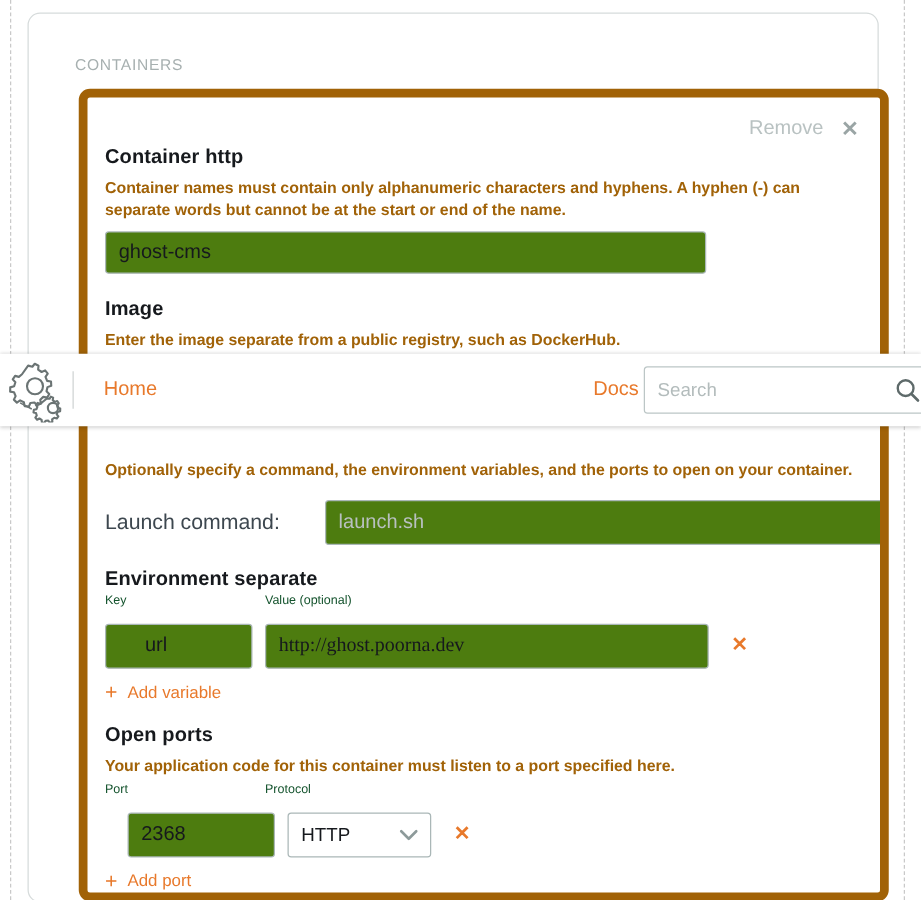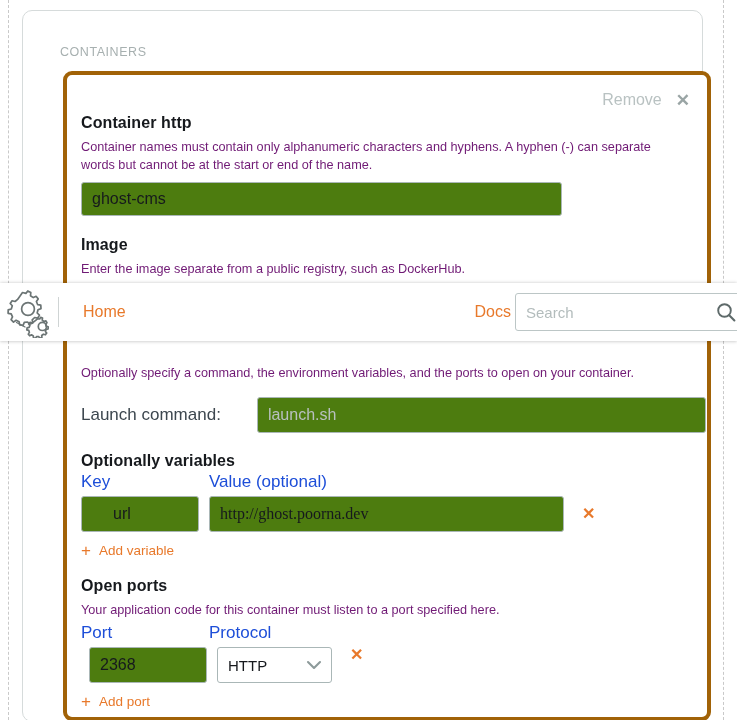--- a/index.html
+++ b/index.html
@@ -50,21 +50,21 @@
     font-weight: 400;
   }
 
   
   .inner-card {
     position: absolute;
     left: 40px;
     top: 60px;
     width: 648px;
     height: 650px;
-    border: 4px solid #a16207;
+    border: 7px solid #a16207;
     border-radius: 9px;
     background: #ffffff;
     overflow: hidden;
   }
 
   
   .remove-row {
     position: absolute;
     right: 17px;
     top: 16px;
@@ -96,41 +96,41 @@
     margin: 0;
     font-size: 16px;
     font-weight: bold;
     color: #16191d;
     letter-spacing: 0.1px;
   }
   p.help {
     margin: 6px 0 0 0;
     font-size: 12.7px;
     line-height: 18px;
-    color: #701a75;
-    font-weight: 400;
+    color: #a16207;
+    font-weight: 700;
   }
 
   .txtin {
     height: 34px;
     border: 1px solid #aab7b7;
     border-radius: 3px;
     background: #4d7c0f;
     font-size: 16px;
     color: #16191d;
     padding: 0 10px;
     font-family: "Liberation Sans", sans-serif;
     outline: none;
     width: 100%;
   }
   .txtin::placeholder { color: #b8c0c0; }
 
   .minilabel {
-    font-size: 17px;
-    color: #1d4ed8;
+    font-size: 10px;
+    color: #14532d;
   }
 
   .link {
     color: #e8792b;
     font-size: 13.5px;
     cursor: pointer;
     display: inline-flex;
     align-items: center;
     gap: 8px;
   }
@@ -290,21 +290,21 @@
         </div>
 
         <div class="fld" style="left:14px; top:322px; display:flex; align-items:center; gap:10px;">
           <span style="font-size:17px; color:#3d474f;">Launch command:</span>
           <span style="display:inline-block; width:475px;padding-left:26px;">
             <input class="txtin" type="text" style="height: 36px;" placeholder="launch.sh">
           </span>
         </div>
 
         <div class="fld" style="left:14px; top:377px;">
-          <h3 class="hd">Optionally variables</h3>
+          <h3 class="hd">Environment separate</h3>
         </div>
         <div class="fld minilabel" style="left:14px; top:397px;">Key</div>
         <div class="fld minilabel" style="left:142px; top:397px;">Value (optional)</div>
 
         <div class="fld" style="left:14px; top:421px; display:flex; align-items:center; gap:0;">
           <span style="display:inline-block; width:118px;">
             <input class="txtin" type="text" style="height: 36px; padding-left: 31px;" value="url">
           </span>
           <span style="display:inline-block; width:355px; margin-left:10px;">
             <input class="txtin" type="text" style="height: 36px; font-family: Liberation Serif, serif;" value="http://ghost.poorna.dev">
@@ -317,21 +317,21 @@
           <span>Add variable</span>
         </div>
 
         <div class="fld" style="left:14px; top:502px; width:600px;">
           <h3 class="hd">Open ports</h3>
           <p class="help">Your application code for this container must listen to a port specified here.</p>
         </div>
         <div class="fld minilabel" style="left:14px; top:548px;">Port</div>
         <div class="fld minilabel" style="left:142px; top:548px;">Protocol</div>
 
-        <div class="fld" style="left:22px; top:572px; display:flex; align-items:flex-start;">
+        <div class="fld" style="left:32px; top:572px; display:flex; align-items:center;">
           <span style="display:inline-block; width:118px;">
             <input class="txtin" type="text" style="height: 36px;" value="2368">
           </span>
           <span class="selwrap" style="margin-left:10px;">
             <span class="selbox">
               <span>HTTP</span>
             </span>
             <svg class="chev" width="16" height="12" viewBox="0 0 16 12">
               <path d="M2 3 L8 9 L14 3" fill="none" stroke="#8d9a9a" stroke-width="2.1" stroke-linecap="round" stroke-linejoin="round"></path>
             </svg>

